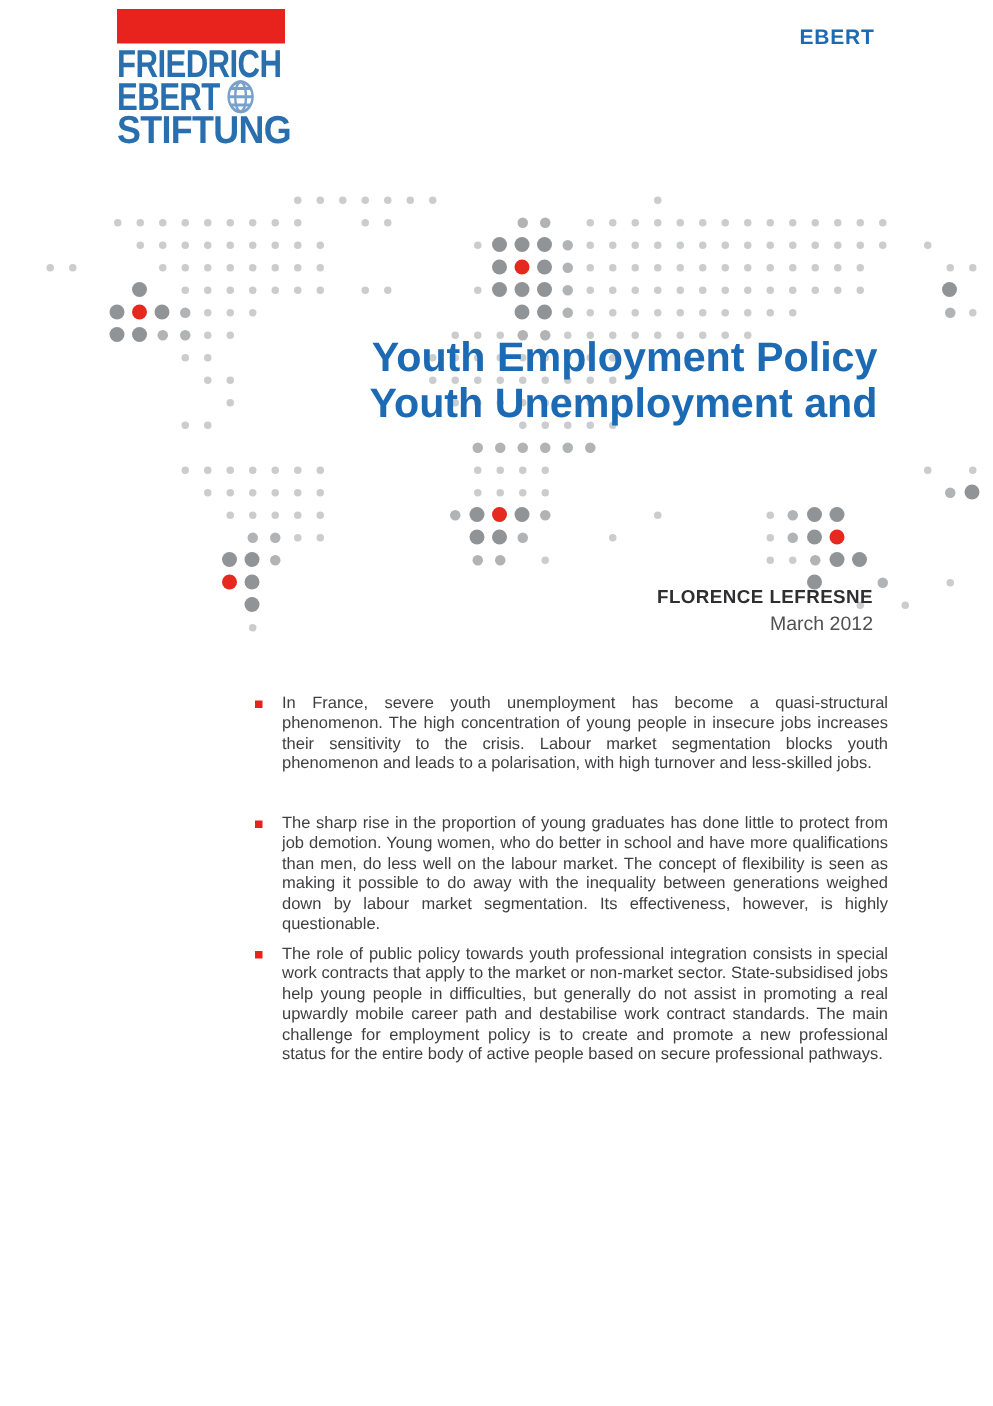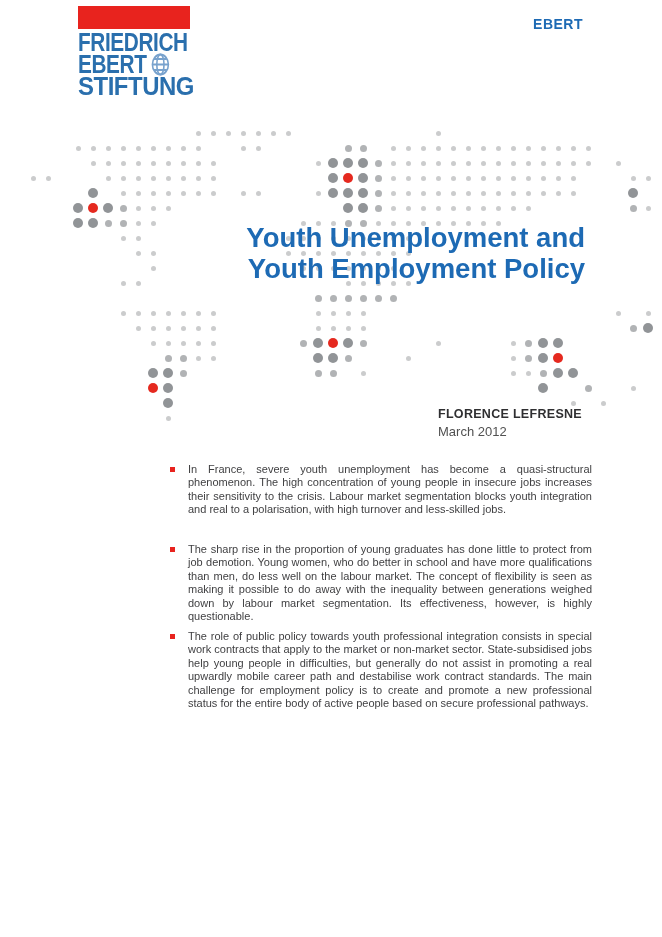--- a/index.html
+++ b/index.html
@@ -26,21 +26,21 @@
   
   .map-layer { position:absolute; left:0; top:0; width:662px; height:500px; }
   .dot { position:absolute; border-radius:50%; }
 
   
   .title-block { position:absolute; top:222px; right:77px; text-align:right; }
   .title-line { font-size:27.5px; line-height:31px; font-weight:bold; color:#1d6ab4; white-space:nowrap; }
   .subtitle { margin-top:3px; font-size:19.5px; line-height:24px; color:#58595b; white-space:nowrap; }
 
   
-  .author-block { position:absolute; top:407px; right:80px; }
+  .author-block { position:absolute; top:391px; right:80px; text-align:right; }
   .author-name { font-size:12.5px; font-weight:bold; letter-spacing:0.3px; color:#2f2f31; line-height:15px; }
   .author-date { margin-top:2px; font-size:13px; color:#515151; line-height:15px; }
 
   
   .bullet-item {
     position:absolute; left:170px; width:422px; padding-left:18px;
     text-align:justify; font-size:11px; line-height:13.4px; color:#3f3f41;
   }
   .bullet-item.b0 { top:463px; }
   .bullet-item.b1 { top:543px; }
@@ -347,28 +347,28 @@
                 <line x1="7" y1="17" x2="23" y2="17"></line>
               </g>
             </svg></span></span>
       <span class="logo-line wide">STIFTUNG</span>
     </div>
   </div>
 
   <div class="study-label">EBERT</div>
 
   <div class="title-block">
+    <div class="title-line">Youth Employment Policy</div>
     <div class="title-line">Youth Unemployment and</div>
-    <div class="title-line">Youth Employment Policy</div>
   </div>
 
   <div class="author-block">
     <div class="author-name">FLORENCE LEFRESNE</div>
     <div class="author-date">March 2012</div>
   </div>
 
   <div id="bullet-list">
-      <div class="bullet-item b0"><span class="bullet-marker"></span><span>In France, severe youth unemployment has become a quasi-structural phenomenon. The high concentration of young people in insecure jobs increases their sensitivity to the crisis. Labour market segmentation blocks youth integration and real to a polarisation, with high turnover and less-skilled jobs.</span></div>
+      <div class="bullet-item b0"><span class="bullet-marker"></span><span>In France, severe youth unemployment has become a quasi-structural phenomenon. The high concentration of young people in insecure jobs increases their sensitivity to the crisis. Labour market segmentation blocks youth phenomenon and leads to a polarisation, with high turnover and less-skilled jobs.</span></div>
       <div class="bullet-item b1"><span class="bullet-marker"></span><span>The sharp rise in the proportion of young graduates has done little to protect from job demotion. Young women, who do better in school and have more qualifications than men, do less well on the labour market. The concept of flexibility is seen as making it possible to do away with the inequality between generations weighed down by labour market segmentation. Its effectiveness, however, is highly questionable.</span></div>
       <div class="bullet-item b2"><span class="bullet-marker"></span><span>The role of public policy towards youth professional integration consists in special work contracts that apply to the market or non-market sector. State-subsidised jobs help young people in difficulties, but generally do not assist in promoting a real upwardly mobile career path and destabilise work contract standards. The main challenge for employment policy is to create and promote a new professional status for the entire body of active people based on secure professional pathways.</span></div>
     </div>
 
 </div>
 
 </body></html>

